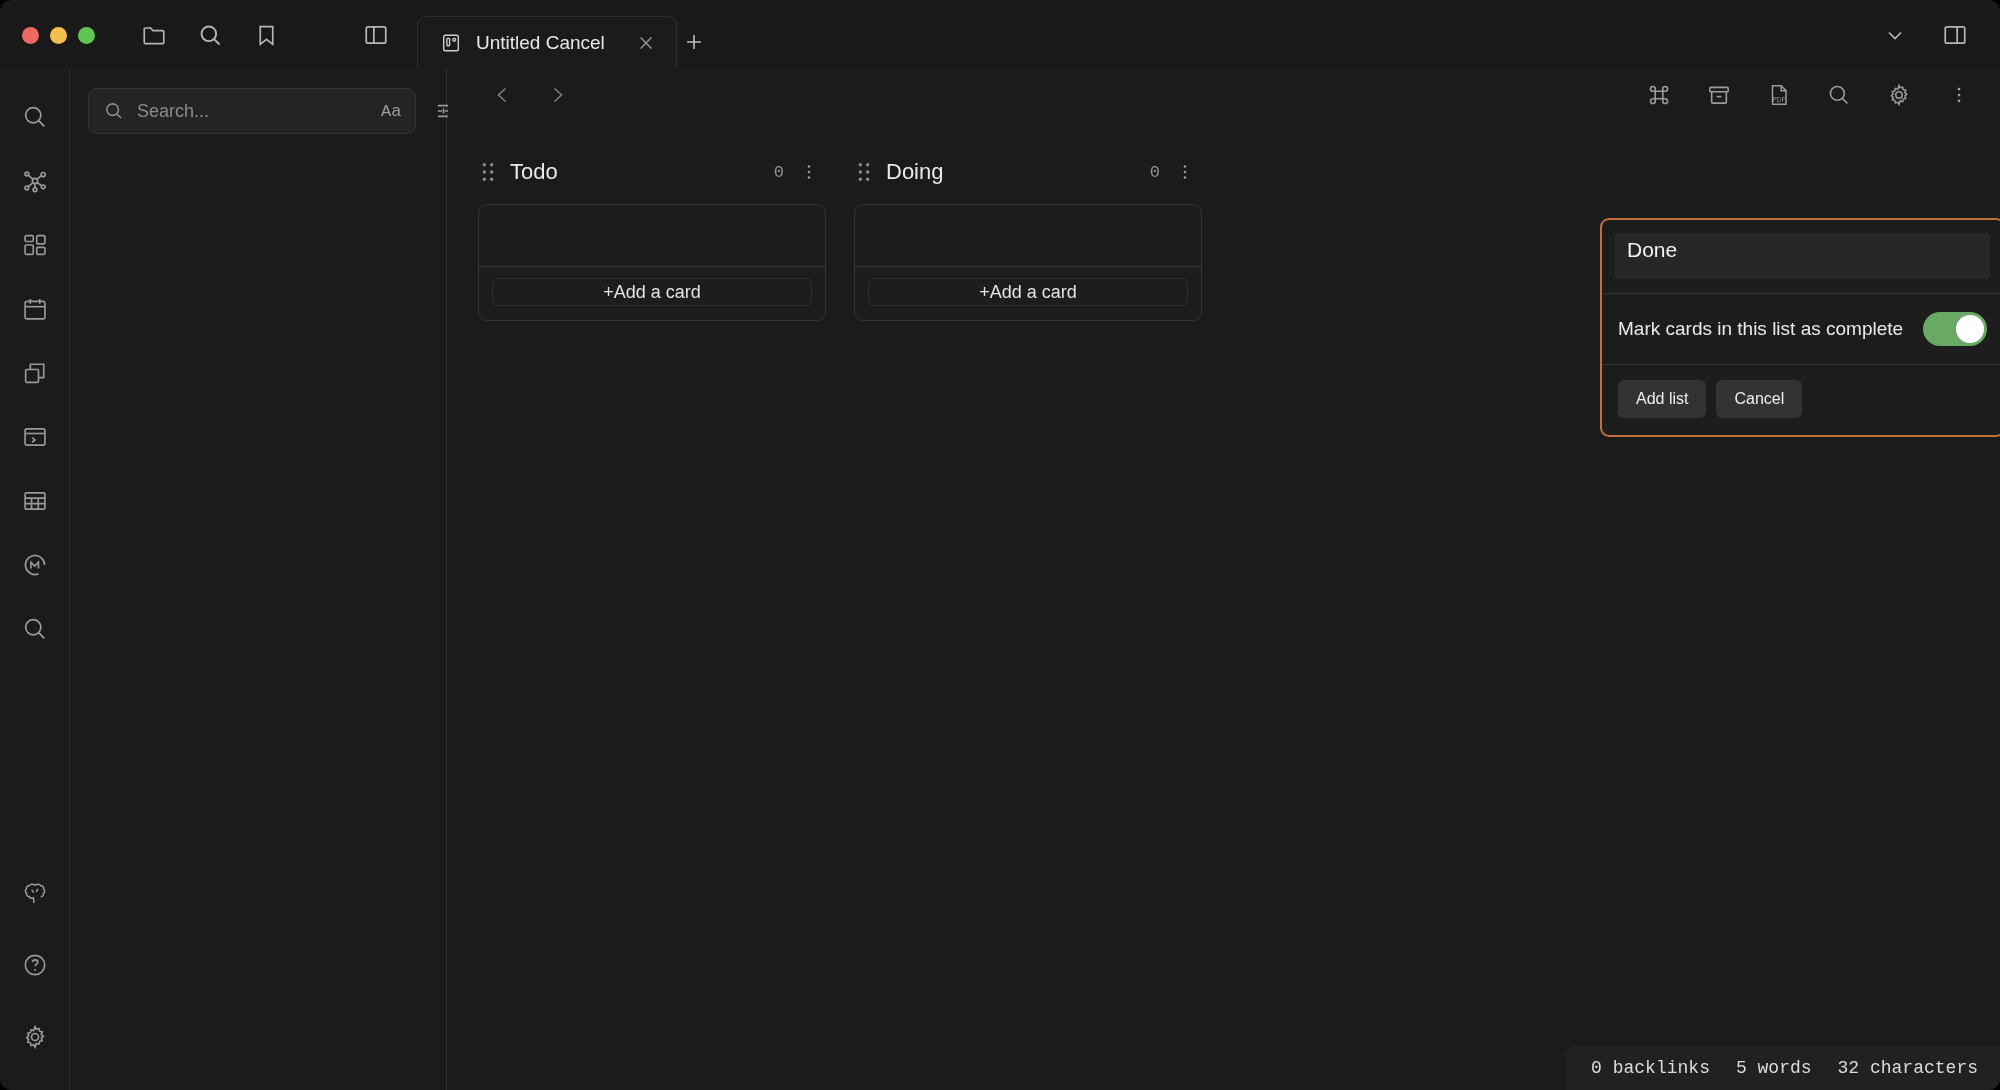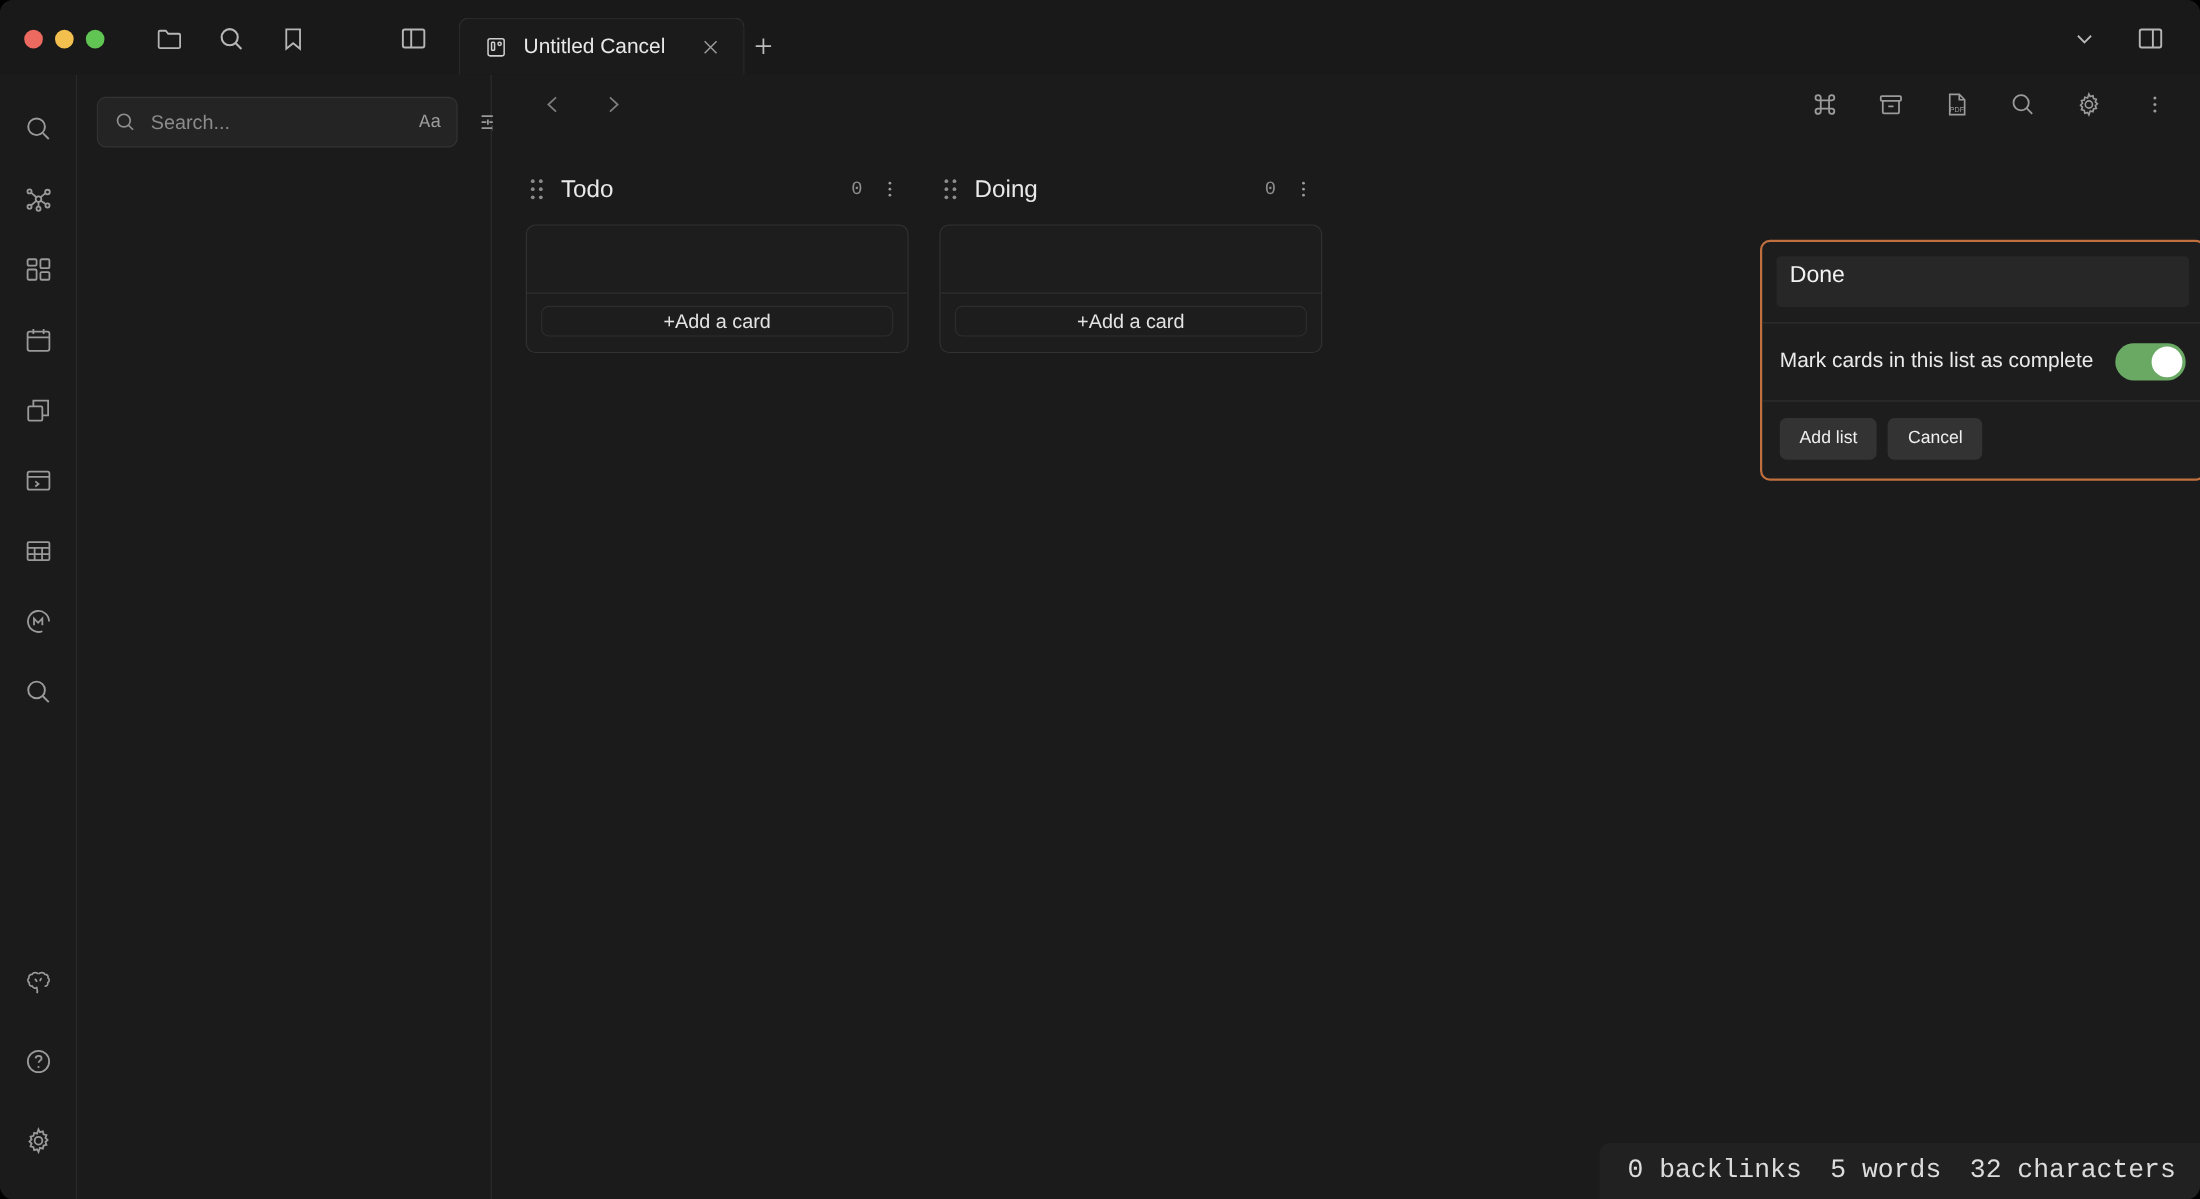--- a/index.html
+++ b/index.html
@@ -172,21 +172,21 @@
   }
 
   
   .statusbar {
     position: absolute; right: 0; bottom: 0;
     background: #212121;
     border-top-left-radius: 10px;
     padding: 12px 22px 12px 26px;
     display: flex; gap: 26px;
   }
-  .status-item { color: #dcdcdc; font-size: 24px; font-family: "Liberation Mono", monospace; }
+  .status-item { color: #dcdcdc; font-size: 18px; font-family: "Liberation Mono", monospace; }
 </style>
 </head>
 <body>
 
 <div class="app">
 
   <div class="titlebar">
 
     <div class="traffic">
       <div class="tl red"></div>

